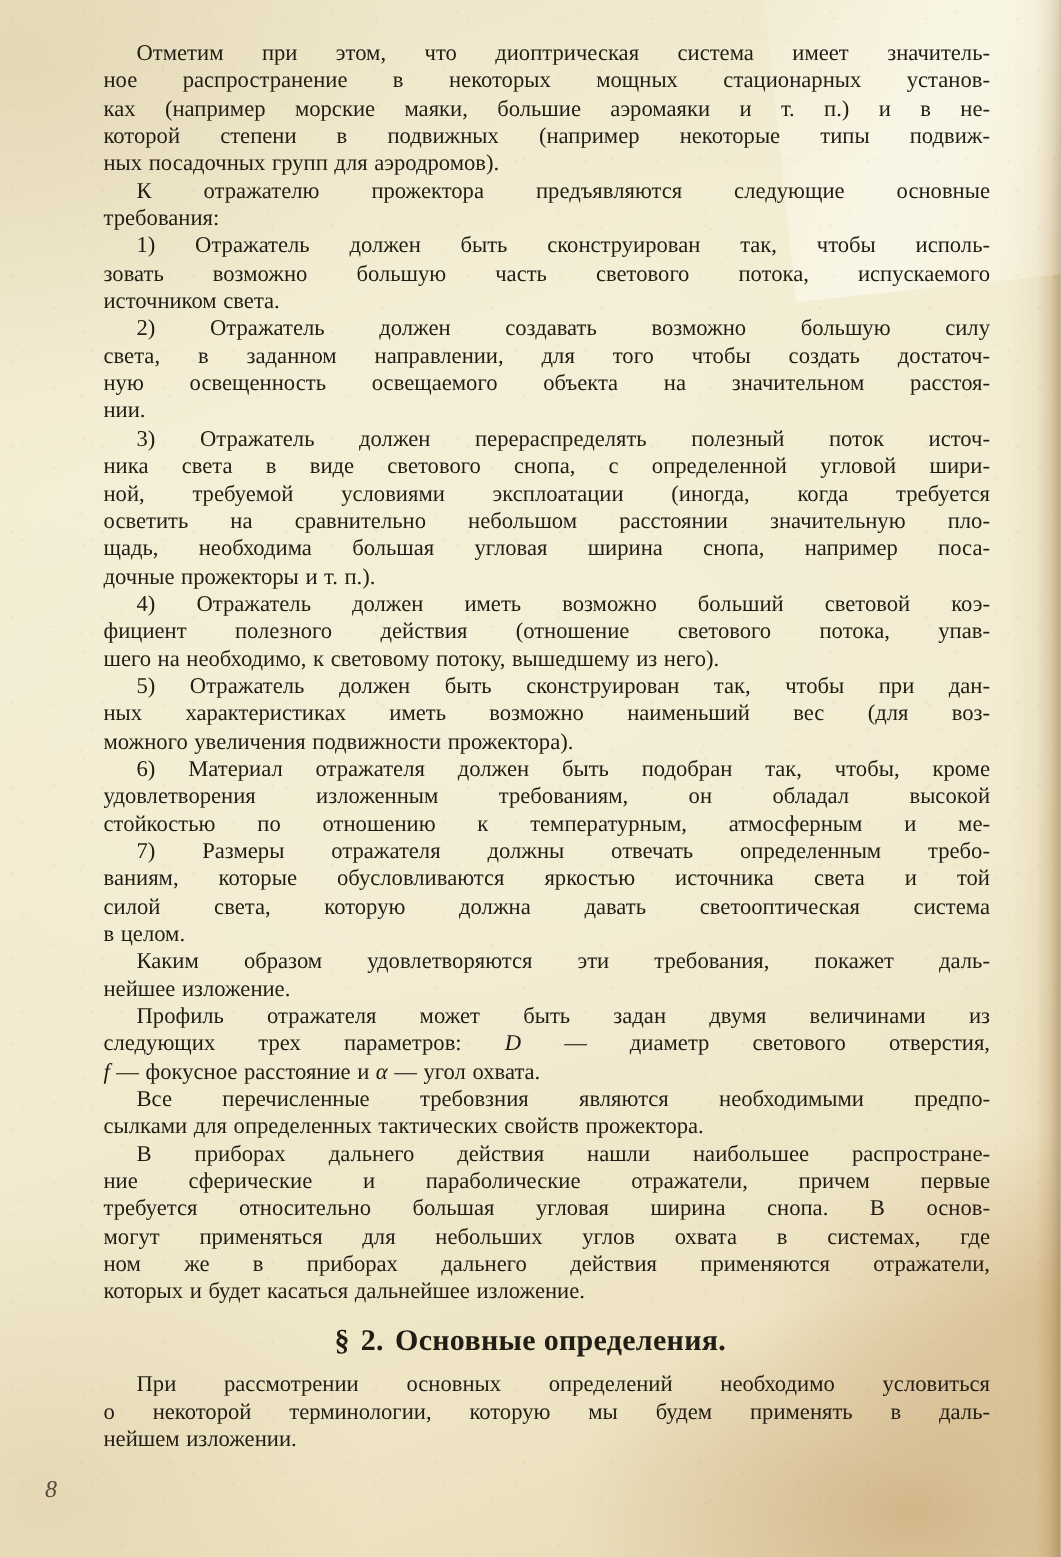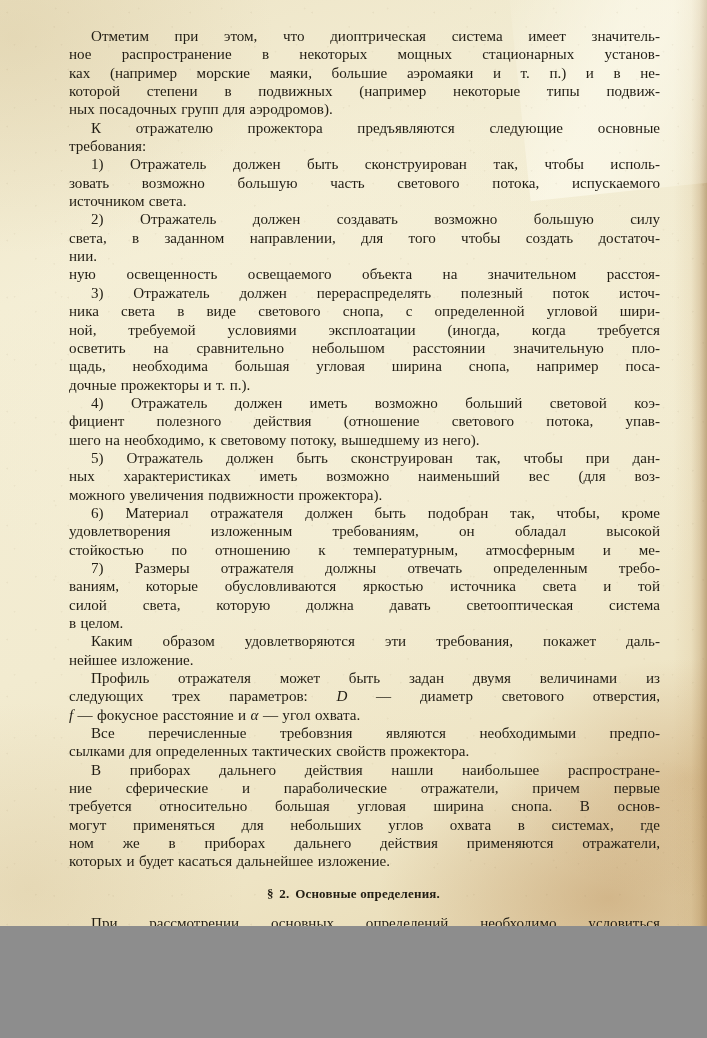--- a/index.html
+++ b/index.html
@@ -5,21 +5,21 @@
 <style>
   html, body {
     margin: 0;
     padding: 0;
     background: #8d8d8d;
   }
 
   .page {
     position: relative;
     width: 707px;
-    height: 926px;
+    height: 1038px;
     overflow: hidden;
     background-color: #f3ecd2;
     background-image:
       
       linear-gradient(to left,
         rgba(150,112,62,0.55) 0px,
         rgba(170,130,75,0.30) 7px,
         rgba(196,160,104,0.12) 16px,
         rgba(210,180,130,0.0) 34px),
       
@@ -108,21 +108,21 @@
   }
 
   .heading {
     display: block;
     text-align: center;
     text-align-last: center;
     font-weight: bold;
     letter-spacing: 0.2px;
     margin-top: 14px;
     margin-bottom: 11px;
-    font-size: 13px;
+    font-size: 20px;
   }
 
   .heading .gap { letter-spacing: 2.4px; }
 
   .math {
     font-style: italic;
     font-family: "Liberation Serif", "DejaVu Serif", serif;
   }
 
   .folio {
@@ -160,22 +160,22 @@
 
     <p>
       <span class="ln j"><span class="ind"></span><span>1) Отражатель должен быть сконструирован так, чтобы исполь-</span></span>
       <span class="ln j">зовать возможно большую часть светового потока, испускаемого</span>
       <span class="ln last">источником света.</span>
     </p>
 
     <p>
       <span class="ln j"><span class="ind"></span><span>2) Отражатель должен создавать возможно большую силу</span></span>
       <span class="ln j">света, в заданном направлении, для того чтобы создать достаточ-</span>
+      <span class="ln j">ную освещенность освещаемого объекта на значительном расстоя-</span>
       <span class="ln last">нии.</span>
-      <span class="ln j">ную освещенность освещаемого объекта на значительном расстоя-</span>
     </p>
 
     <p>
       <span class="ln j"><span class="ind"></span><span>3) Отражатель должен перераспределять полезный поток источ-</span></span>
       <span class="ln j">ника света в виде светового снопа, с определенной угловой шири-</span>
       <span class="ln j">ной, требуемой условиями эксплоатации (иногда, когда требуется</span>
       <span class="ln j">осветить на сравнительно небольшом расстоянии значительную пло-</span>
       <span class="ln j">щадь, необходима большая угловая ширина снопа, например поса-</span>
       <span class="ln last">дочные прожекторы и т. п.).</span>
     </p>

